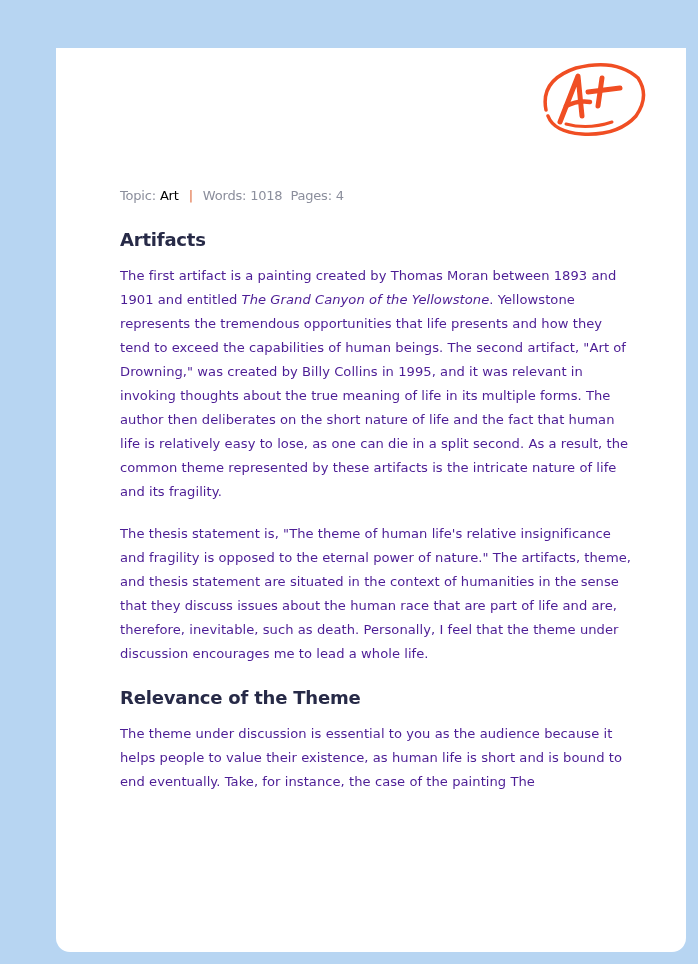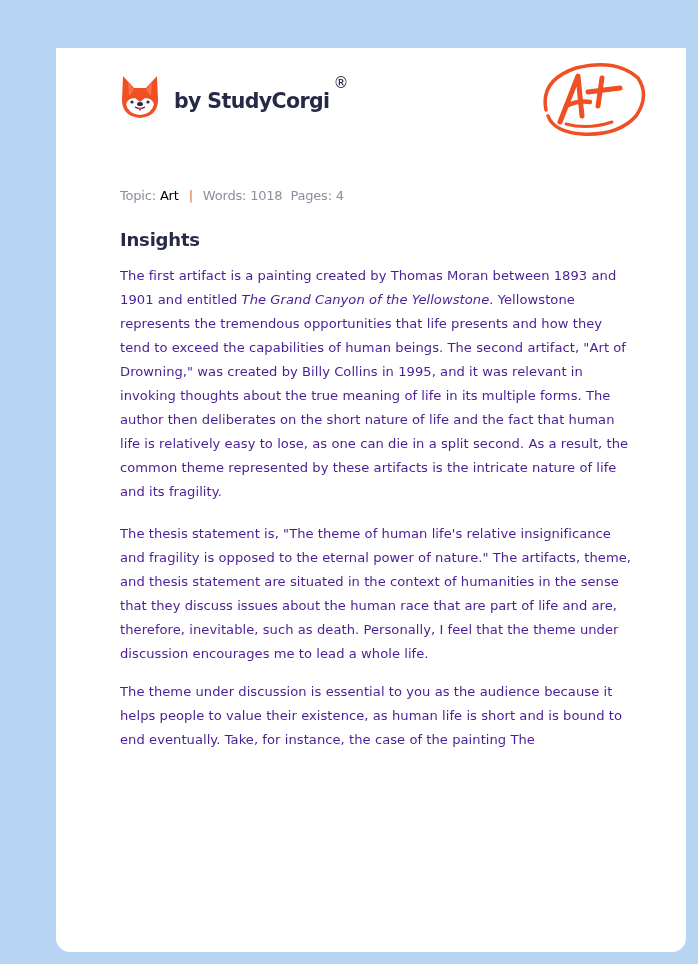--- a/index.html
+++ b/index.html
@@ -51,54 +51,40 @@
   }
   .p1 { margin-top: 14px; }
   .p2 { margin-top: 18px; }
   .p3 { margin-top: 14px; }
   em { font-style: italic; }
 </style>
 </head>
 <body>
 
 <div class="card">
-  <div class="header">
-    <svg class="logo-mark" viewBox="0 0 40 46">
-      <path d="M3 2 L14 14 L26 14 L37 2 L38 26 Q38 42 20 44 Q2 42 2 26 Z" fill="#f04e23"></path>
-      <path d="M6 30 Q8 24 15 24 L20 28 L25 24 Q32 24 34 30 Q32 40 20 41 Q8 40 6 30 Z" fill="#ffffff"></path>
-      <path d="M8 8 L14 16 L9 22 Z" fill="#ff8a5c" opacity="0.6"></path>
-      <path d="M32 8 L26 16 L31 22 Z" fill="#ff8a5c" opacity="0.6"></path>
-      <circle cx="12" cy="28" r="1.6" fill="#262a47"></circle>
-      <circle cx="28" cy="28" r="1.6" fill="#262a47"></circle>
-      <ellipse cx="20" cy="30" rx="3" ry="2" fill="#262a47"></ellipse>
-      <path d="M15 33 Q20 36 25 33" stroke="#262a47" stroke-width="1.4" fill="none"></path>
-      <path d="M18 34 Q20 40 22 34 Z" fill="#e8425f"></path>
-    </svg>
-    <span class="brand">by StudyCorgi</span>
-    <span class="reg">®</span>
-  </div>
 
   <svg class="grade" viewBox="0 0 110 82">
     <path d="M8 52 Q2 22 38 10 Q78 0 100 20 Q112 38 98 58 Q80 78 44 76 Q16 74 10 58" stroke="#f04e23" stroke-width="3.5" fill="none" stroke-linecap="round"></path>
     <path d="M22 64 L40 18 L44 58" stroke="#f04e23" stroke-width="5" fill="none" stroke-linecap="round" stroke-linejoin="round"></path>
     <path d="M28 48 Q40 42 52 44" stroke="#f04e23" stroke-width="4.5" fill="none" stroke-linecap="round"></path>
     <path d="M64 20 L60 48" stroke="#f04e23" stroke-width="5" fill="none" stroke-linecap="round"></path>
     <path d="M50 34 L82 30" stroke="#f04e23" stroke-width="5" fill="none" stroke-linecap="round"></path>
     <path d="M28 66 Q50 72 74 64" stroke="#f04e23" stroke-width="3" fill="none" stroke-linecap="round"></path>
   </svg>
 
   <div class="content">
 
     <div class="meta">
       <span>Topic:</span>
       <span class="val">Art</span>
       <span class="sep">|</span>
       <span class="words">Words: 1018</span>
       <span>Pages: 4</span>
     </div>
 
-    <h2 class="h2-overview">Insights</h2>
+    <h2 class="h2-overview">Artifacts</h2>
     <p class="p1"><span>The first artifact is a painting created by Thomas Moran between 1893 and 1901 and entitled </span><em>The Grand Canyon of the Yellowstone</em><span>. Yellowstone represents the tremendous opportunities that life presents and how they tend to exceed the capabilities of human beings. The second artifact, "Art of Drowning," was created by Billy Collins in 1995, and it was relevant in invoking thoughts about the true meaning of life in its multiple forms. The author then deliberates on the short nature of life and the fact that human life is relatively easy to lose, as one can die in a split second. As a result, the common theme represented by these artifacts is the intricate nature of life and its fragility.</span></p>
     <p class="p2">The thesis statement is, "The theme of human life's relative insignificance and fragility is opposed to the eternal power of nature." The artifacts, theme, and thesis statement are situated in the context of humanities in the sense that they discuss issues about the human race that are part of life and are, therefore, inevitable, such as death. Personally, I feel that the theme under discussion encourages me to lead a whole life.</p>
 
+    <h2 class="h2-relevance">Relevance of the Theme</h2>
     <p class="p3">The theme under discussion is essential to you as the audience because it helps people to value their existence, as human life is short and is bound to end eventually. Take, for instance, the case of the painting The</p>
   </div>
 </div>
 
 </body></html>

